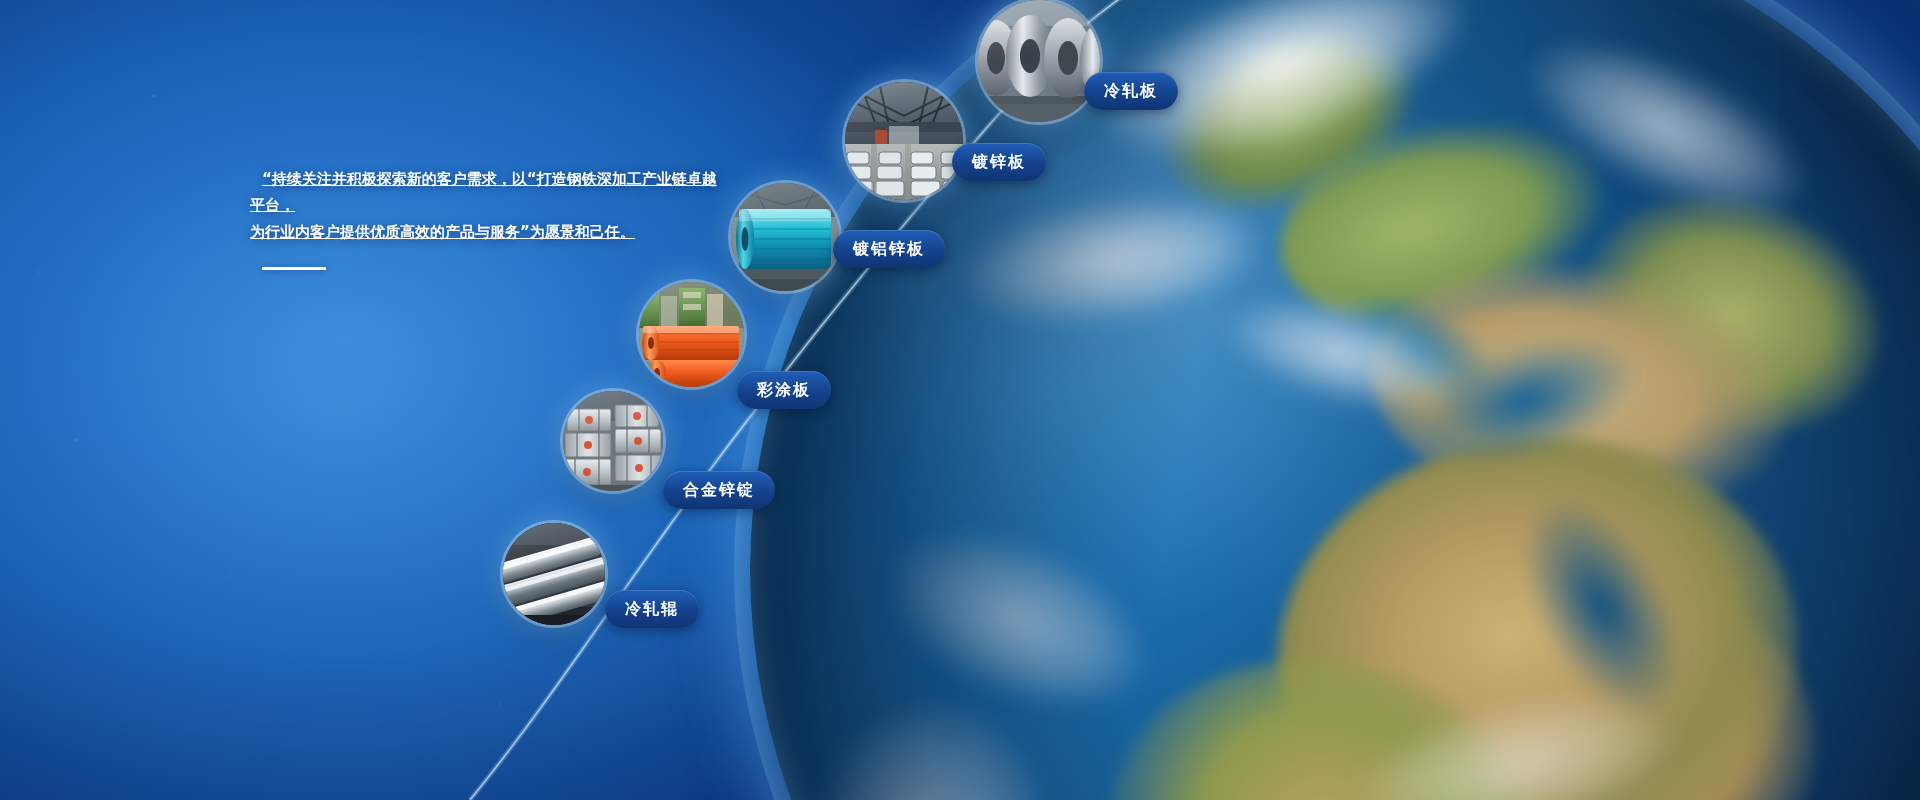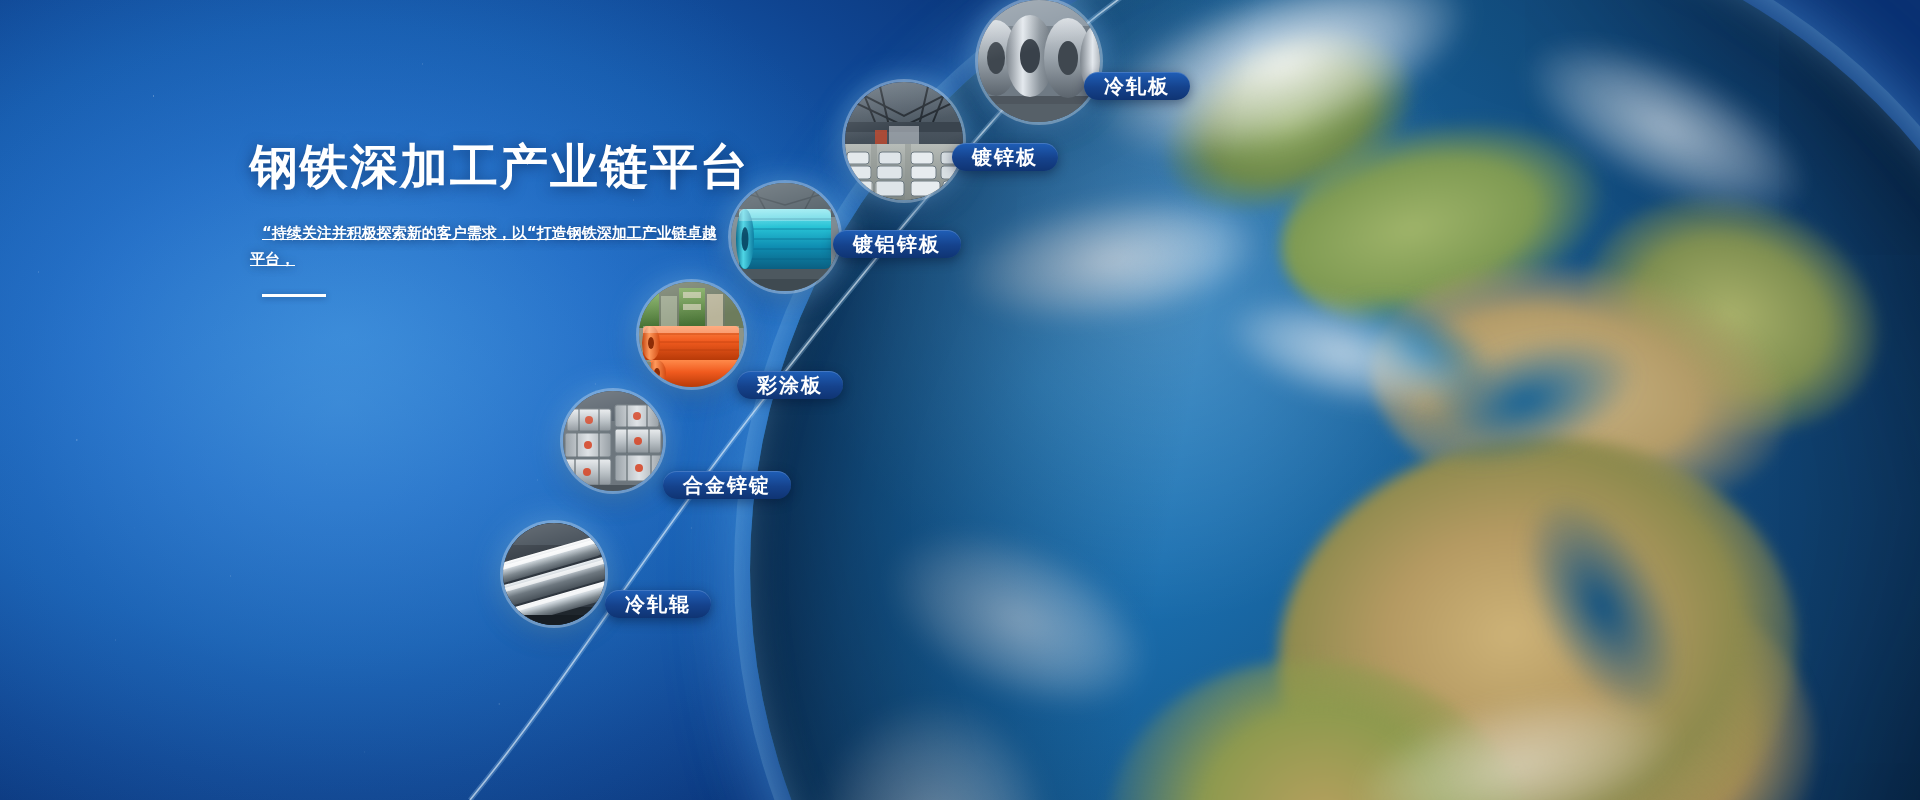--- a/index.html
+++ b/index.html
@@ -145,26 +145,26 @@
     position:absolute; inset:0;
     border-radius:50%;
     background:linear-gradient(165deg, rgba(255,255,255,.22) 0%, rgba(255,255,255,0) 42%);
     pointer-events:none;
   }
   .bimg{ position:absolute; inset:0; }
 
   .tag{
     position:absolute;
     display:flex; align-items:center; justify-content:center;
-    height:28px;
+    height:38px;
     padding:8px 20px;
     border-radius:19px;
     background:linear-gradient(180deg,#1f5fb8 0%,#15428c 55%,#0f3473 100%);
     color:#ffffff;
-    font-size:20px;
+    font-size:16px;
     font-weight:bold;
     letter-spacing:2px;
     white-space:nowrap;
     box-shadow:0 3px 12px rgba(0,15,45,.45), inset 0 1px 0 rgba(255,255,255,.16);
     font-family:"DejaVu Sans","Liberation Sans",sans-serif;
   }
 
   
   .copy{ position:absolute; left:250px; top:140px; width:470px; }
   .title{
@@ -518,20 +518,20 @@
           <rect x="-16" y="51" width="126" height="4" rx="2" fill="rgba(255,255,255,.7)"></rect>
           <rect x="-10" y="74" width="120" height="3" rx="1.5" fill="rgba(255,255,255,.65)"></rect>
         </g>
         <rect y="92" width="102" height="10" fill="#171d23"></rect>
       </svg>
     </div>
     <div class="tag" style="left:605px;top:570px;margin-top:20px;">冷轧辊</div>
   </div>
 
   <div class="copy">
-    <h1 class="title">钢铁深加工产业链平台</h1>
     <div class="sub">
       <span class="ln ln1">“持续关注并积极探索新的客户需求，以“打造钢铁深加工产业链卓越平台，</span>
+      <span class="ln ln2">为行业内客户提供优质高效的产品与服务”为愿景和己任。</span>
     </div>
     <div class="rule"></div>
   </div>
 
 </div>
 
 </body></html>

